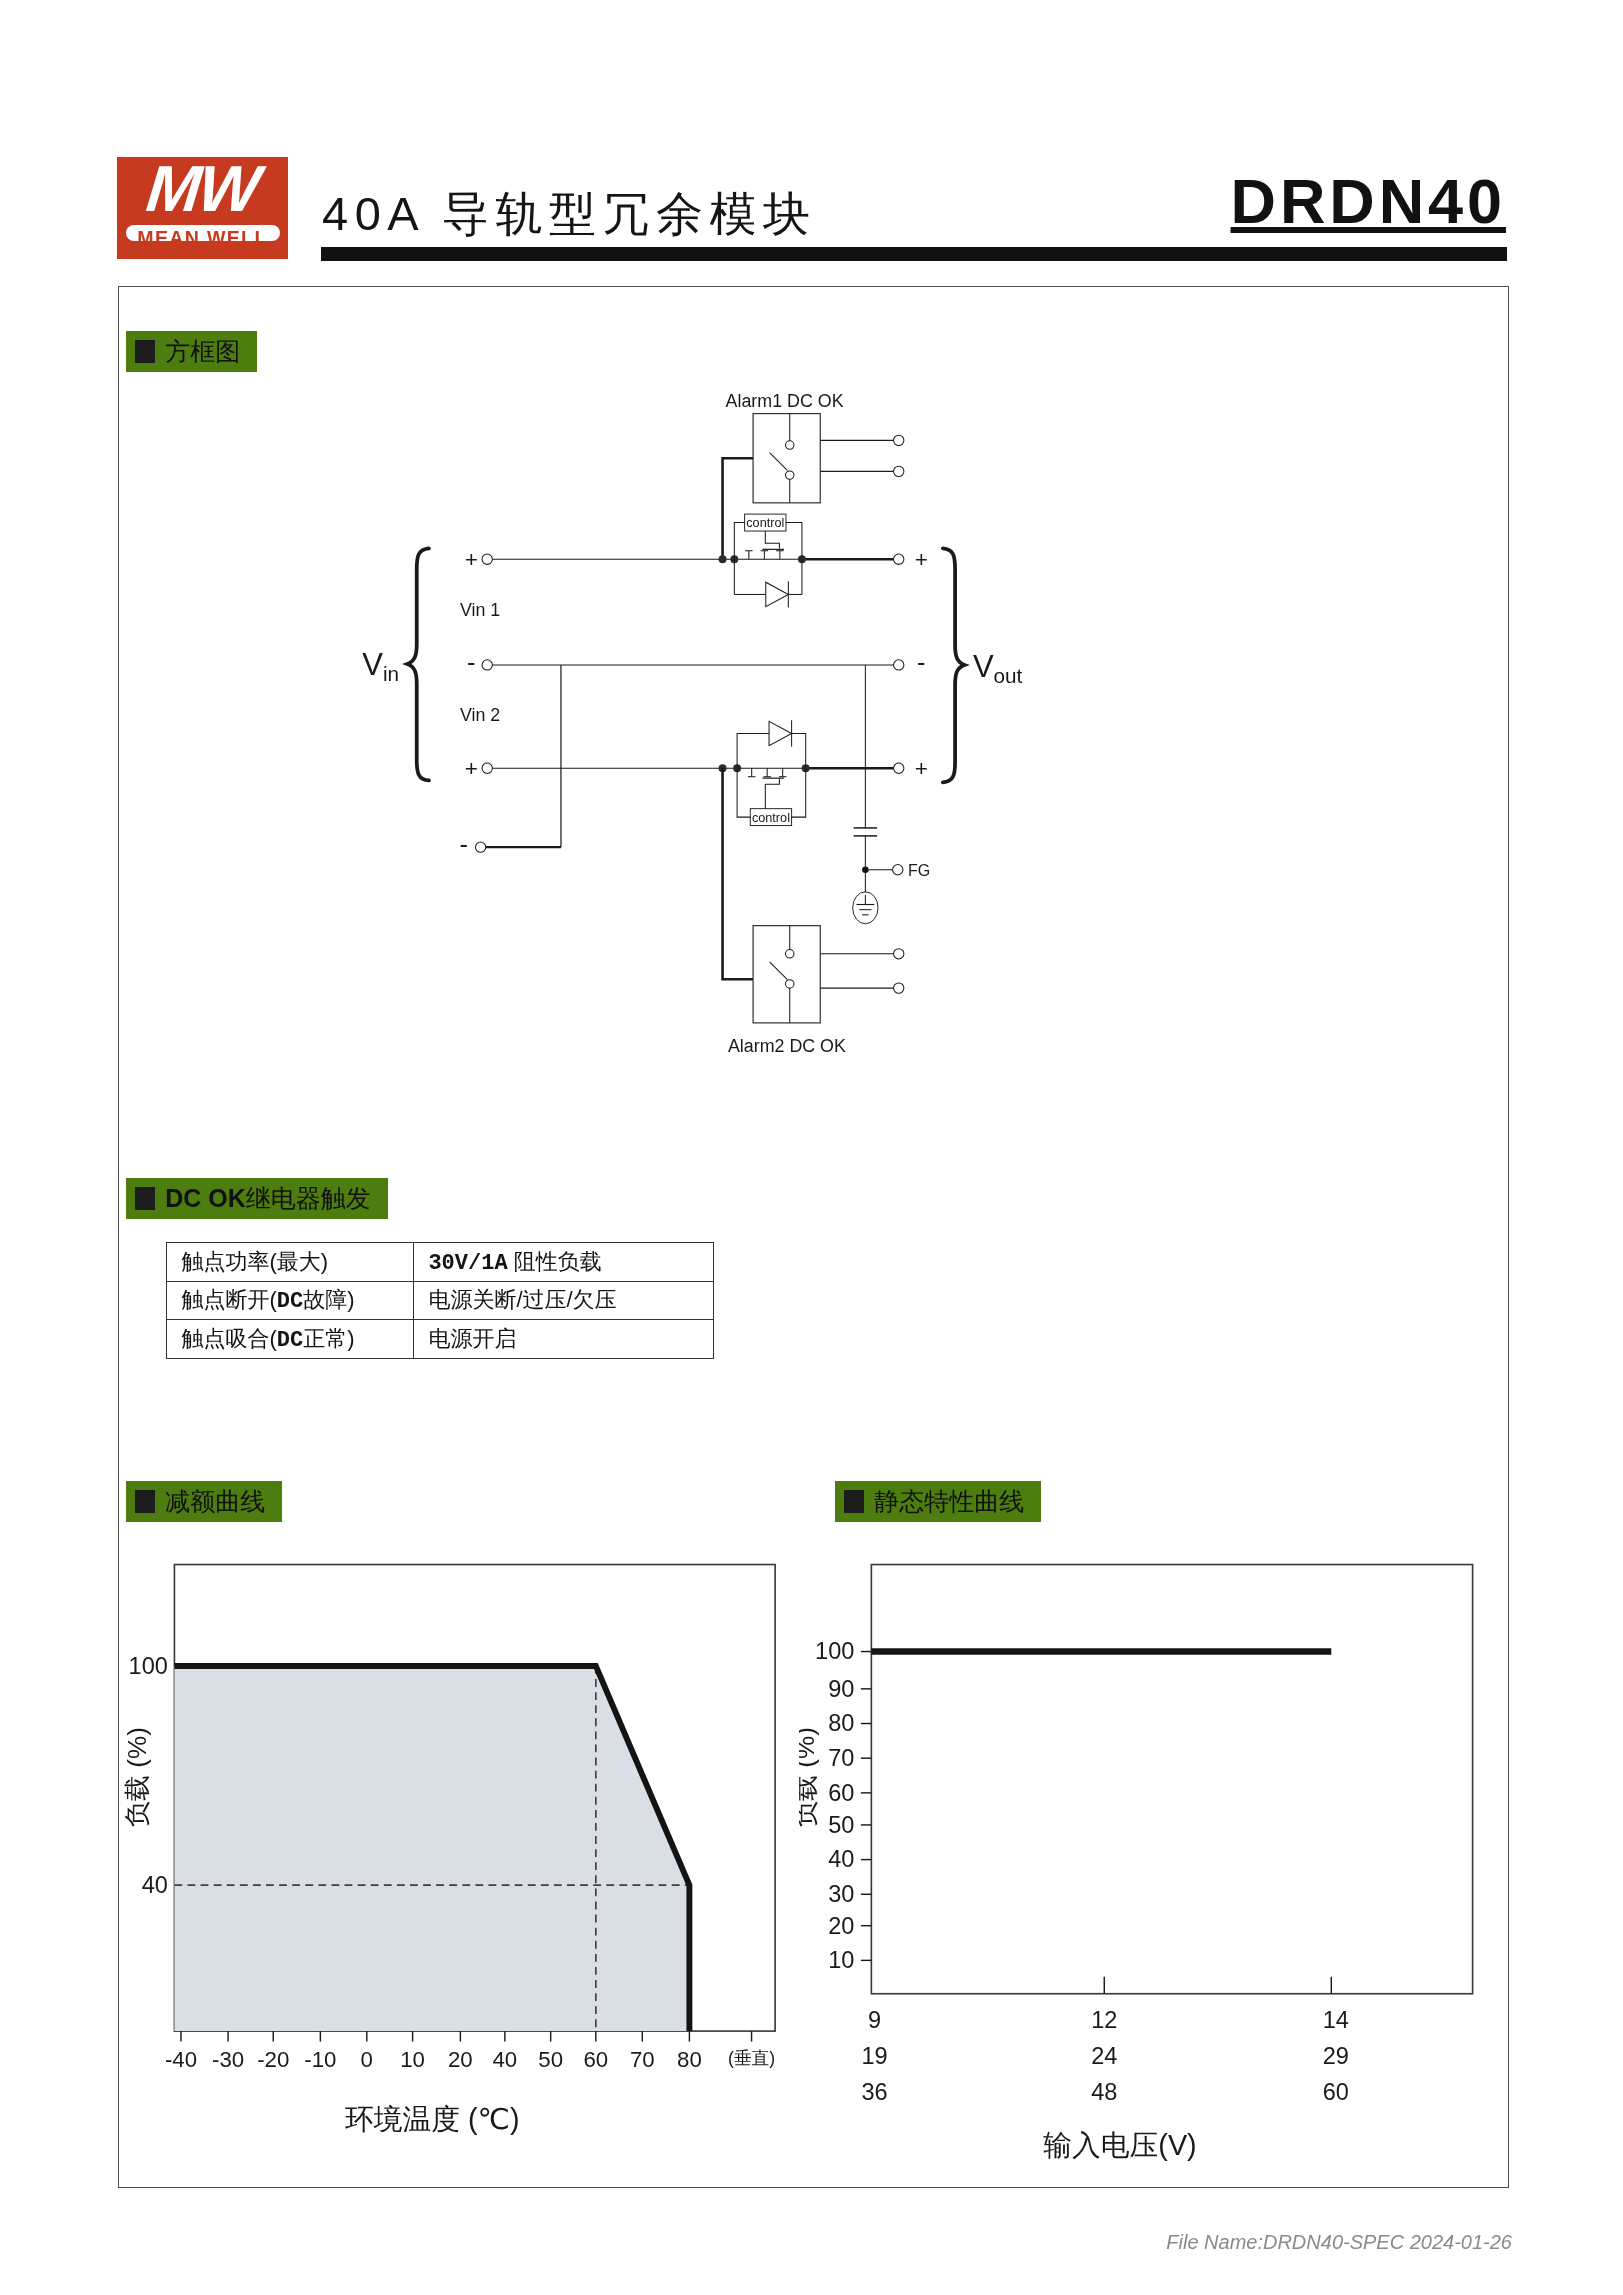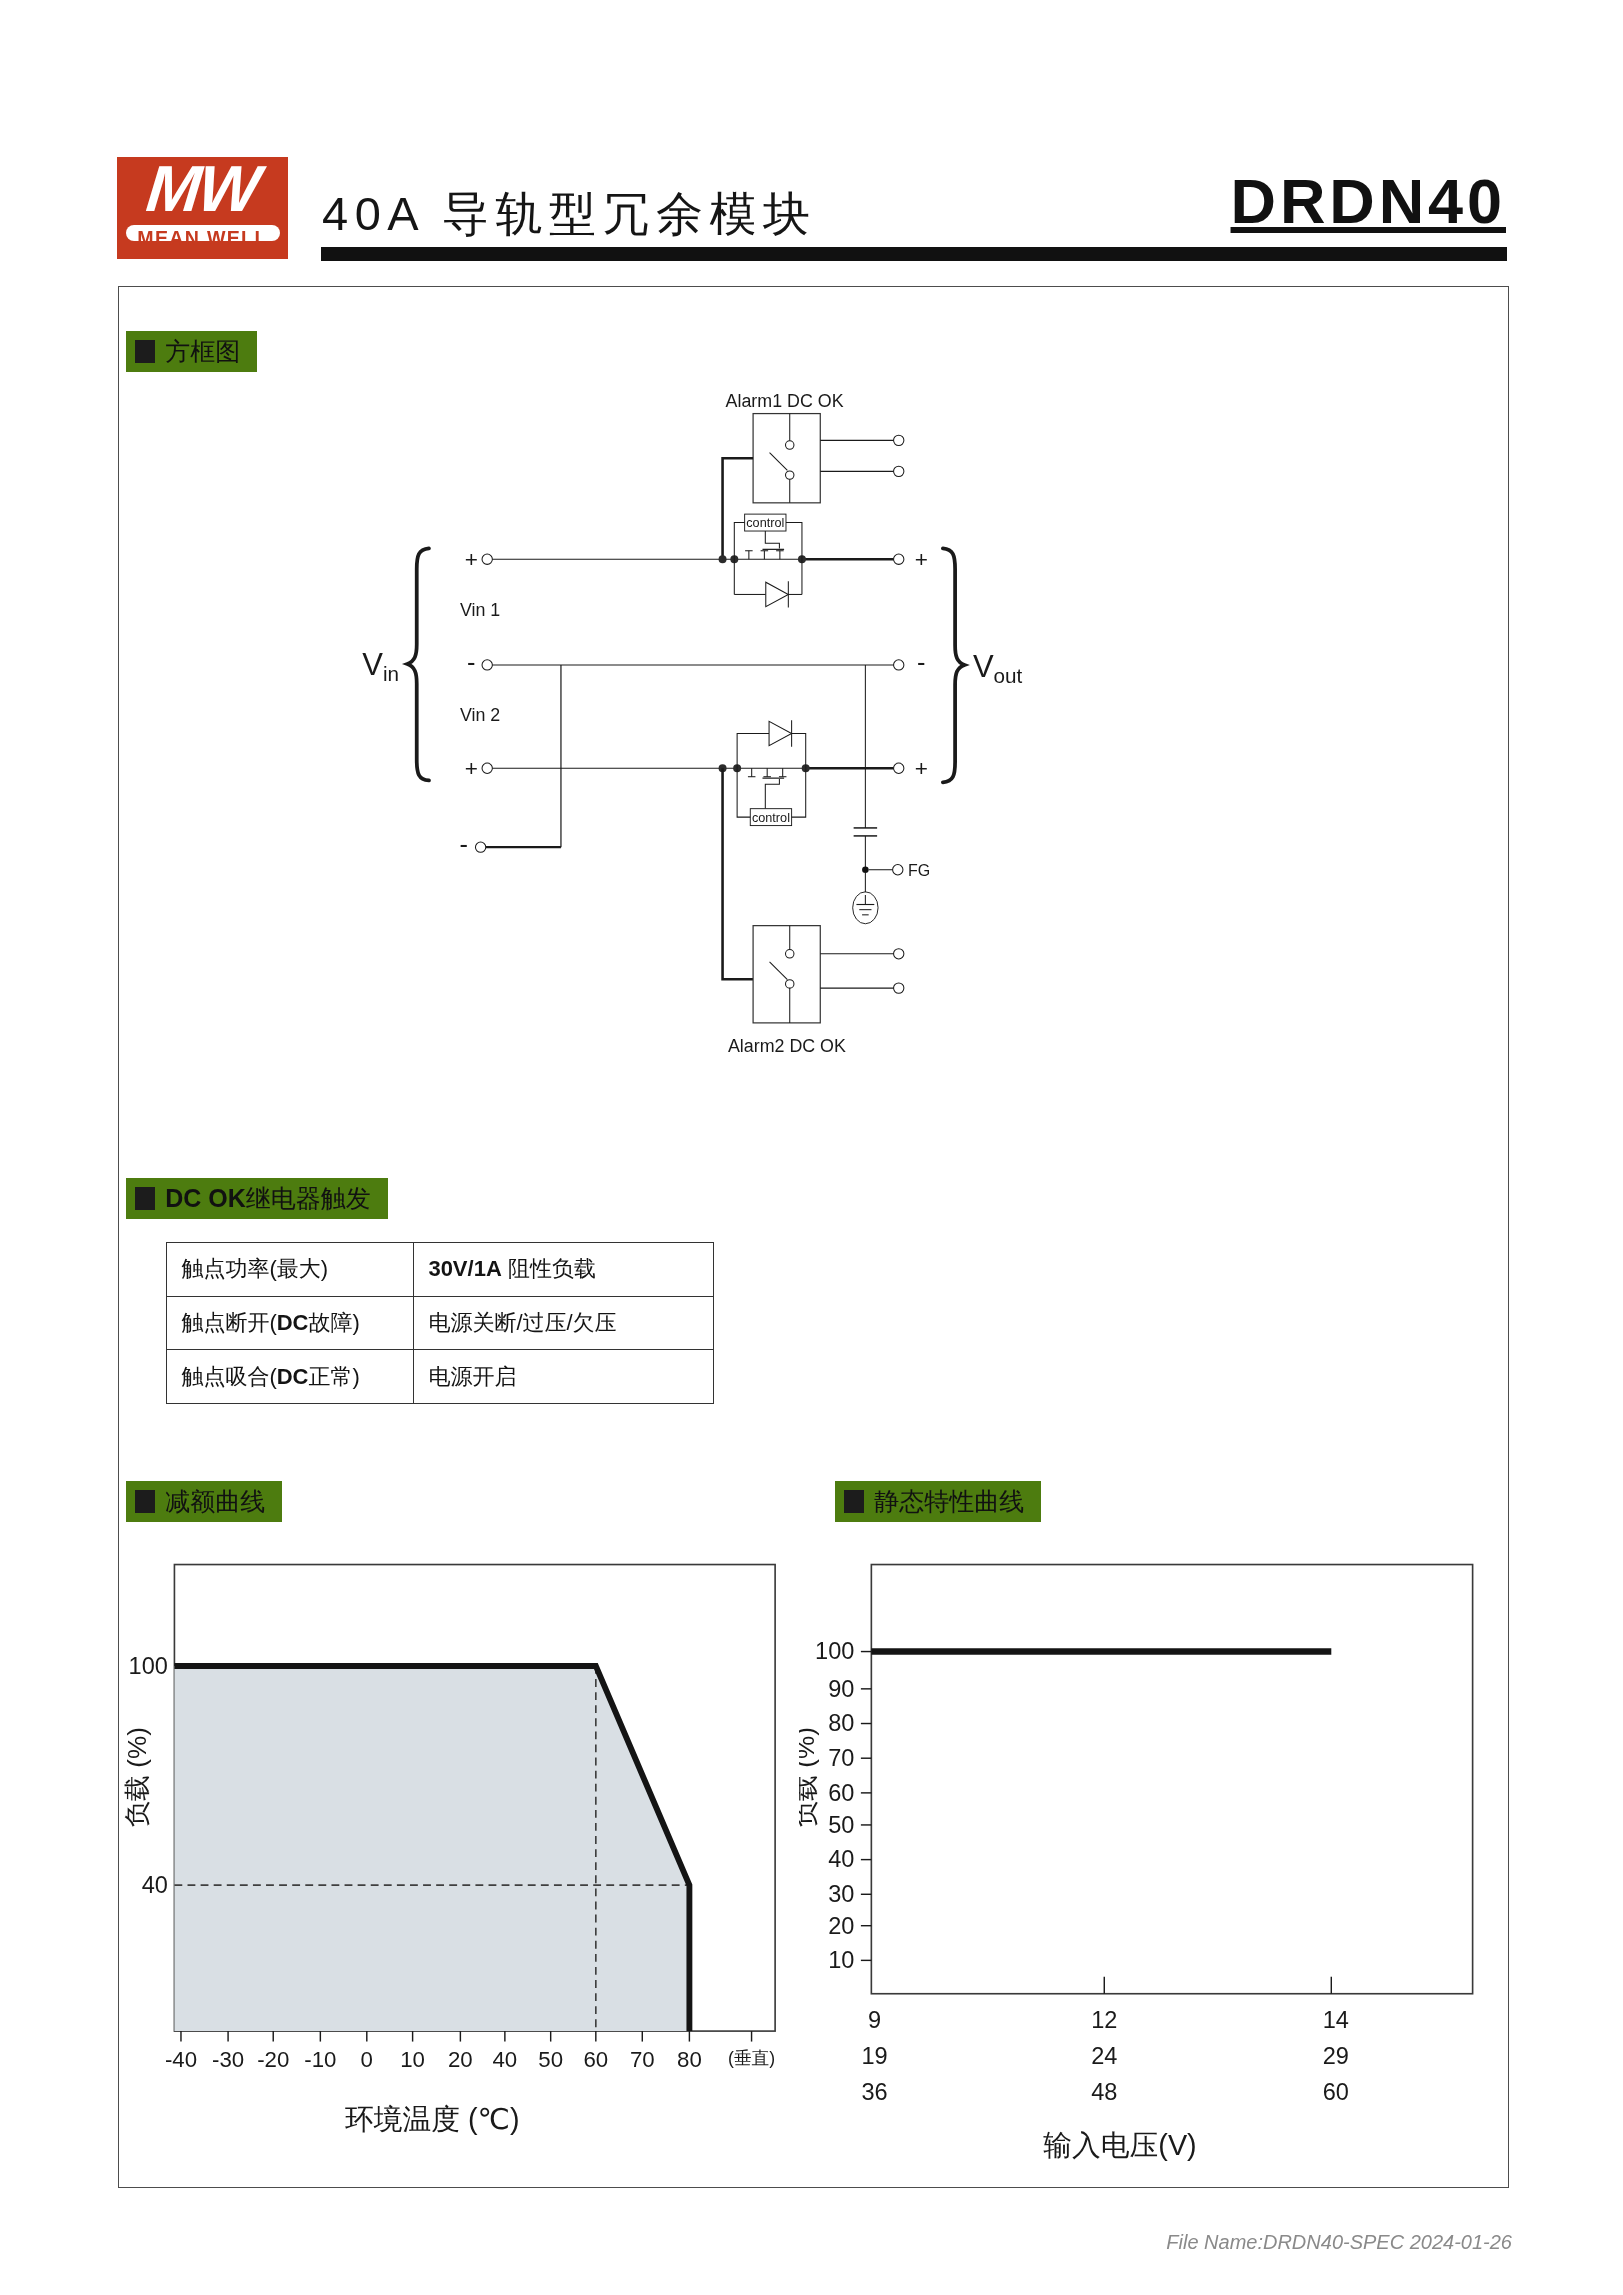--- a/index.html
+++ b/index.html
@@ -25,26 +25,26 @@
   
   #frame{left:118px;top:286px;width:1389px;height:1900px;border:1.3px solid #4d4d4d;background:#fff;}
   
   .sec{
     display:inline-flex;align-items:center;background:#4d7c0f;height:41px;
     padding:0 17px 0 9.2px;font-size:25px;color:#111;white-space:pre;
   }
   .sec .sq{display:inline-block;width:19.6px;height:23.6px;background:#1c1c1c;margin-right:10.5px;}
   .sec .b{font-weight:bold;}
   
-  #dcok-table{left:166px;top:1242px;width:548px;height:162px;border-collapse:collapse;table-layout:fixed;}
+  #dcok-table{left:166px;top:1242px;width:548px;height:117px;border-collapse:collapse;table-layout:fixed;}
   #dcok-table td{
     border:1.3px solid #333;font-size:22px;padding:0 0 0 14.4px;vertical-align:middle;color:#141414;
   }
   #dcok-table col.c1{width:247px;}
-  #dcok-table .vb{font-weight:bold;}
+  #dcok-table .vb{font-weight:bold;font-family:Liberation Mono, monospace;}
   
   #footer{left:1080px;top:2231px;width:432px;text-align:right;font-style:italic;font-size:20px;color:#8a8a8a;}
   svg text{fill:#1a1a1a;}
 </style>
 </head>
 <body>
 
 <div id="page">
 
   <div id="logo" class="abs">

